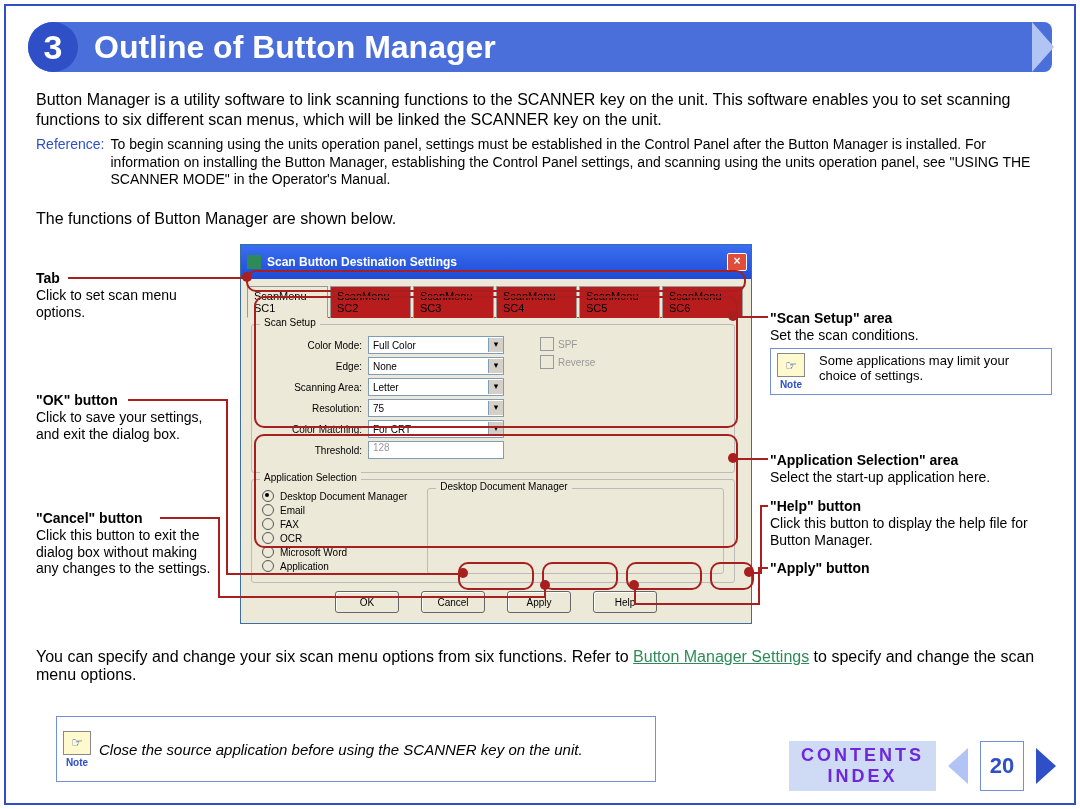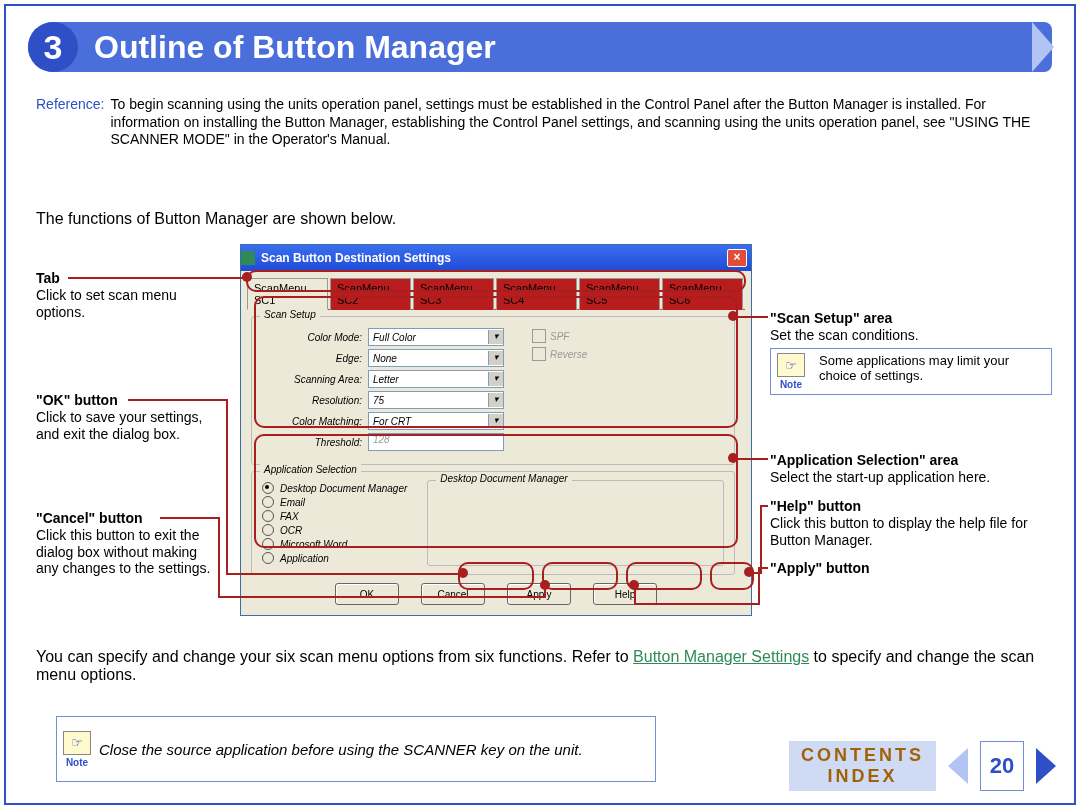--- a/index.html
+++ b/index.html
@@ -78,26 +78,26 @@
 
 .dlg {
   position: absolute;
   left: 240px; top: 244px;
   width: 510px;
   background: #ece9d8;
   border: 1px solid #3b6ea5;
   font-size: 11px;
 }
 .dlg-titlebar {
-  height: 26px;
+  height: 34px;
   background: linear-gradient(#3a6ef0, #1f4bd6);
   color: #fff;
   display: flex;
   align-items: center;
-  padding-left: 0;
+  padding-left: 6px;
   font-weight: bold;
   font-size: 12px;
 }
 .dlg-titlebar .icon-app {
   width: 14px; height: 14px;
   background: #2e8b57;
   margin-right: 6px;
   display: inline-block;
 }
 .dlg-close {
@@ -127,21 +127,20 @@
   margin-right: 2px;
   position: relative;
   top: 1px;
 }
 .tab.active {
   background: #ece9d8;
   border-bottom: 1px solid #ece9d8;
 }
 .panel {
   margin: 4px 16px 6px 10px;
-  font-style: italic;
 }
 .fieldset {
   border: 1px solid #bbb;
   border-radius: 3px;
   margin-top: 6px;
   padding: 8px 10px 8px 10px;
   position: relative;
 }
 .fieldset .legend {
   position: absolute;
@@ -183,21 +182,21 @@
 .formrow .input {
   width: 130px;
   height: 16px;
   background: #fff;
   border: 1px solid #7f9db9;
   font-size: 10px;
   padding-left: 4px;
 }
 .checks {
   position: absolute;
-  left: 280px; top: 8px;
+  left: 288px; top: 8px;
   font-size: 10px;
   color: #999;
   text-align: right;
 }
 .checks div { display: flex; align-items: center; margin: 4px 0; }
 .cb { width: 12px; height: 12px; border: 1px solid #999; margin-right: 4px; }
 .appsel-inner { display: flex; gap: 20px; }
 .radios { }
 .radios div { display: flex; align-items: center; margin: 2px 0; font-size: 10px; }
 .radio {
@@ -306,21 +305,21 @@
   right: 24px; bottom: 18px;
   display: flex;
   align-items: stretch;
   gap: 12px;
 }
 .ci-box {
   background: #cfdaf5;
   padding: 4px 12px;
   text-align: center;
 }
-.ci-box div { color: #a16207; font-weight: bold; letter-spacing: 3px; font-size: 18px; }
+.ci-box div { color: #6d28d9; font-weight: bold; letter-spacing: 3px; font-size: 18px; }
 .nav-arrow {
   width: 0; height: 0;
   align-self: center;
 }
 .nav-arrow.left {
   border-top: 18px solid transparent;
   border-bottom: 18px solid transparent;
   border-right: 20px solid #b1c4f3;
 }
 .nav-arrow.right {
@@ -345,20 +344,21 @@
 
 <div class="page-border"></div>
 
 <div class="header-bar">
   <div class="header-circle">3</div>
   <div class="header-title">Outline of Button Manager</div>
   <div class="header-chevron"></div>
 </div>
 
 <div class="intro">
+  <div>Button Manager is a utility software to link scanning functions to the SCANNER key on the unit. This software enables you to set scanning functions to six different scan menus, which will be linked the SCANNER key on the unit.</div>
   <div class="ref-row">
     <div class="ref-label">Reference:</div>
     <div class="ref-text">To begin scanning using the units operation panel, settings must be established in the Control Panel after the Button Manager is installed. For information on installing the Button Manager, establishing the Control Panel settings, and scanning using the units operation panel, see "USING THE SCANNER MODE" in the Operator's Manual.</div>
   </div>
 </div>
 
 <div class="functions">The functions of Button Manager are shown below.</div>
 
 <div class="callout" style="left:36px; top:270px; width:180px;">
   <b>Tab</b><br>

